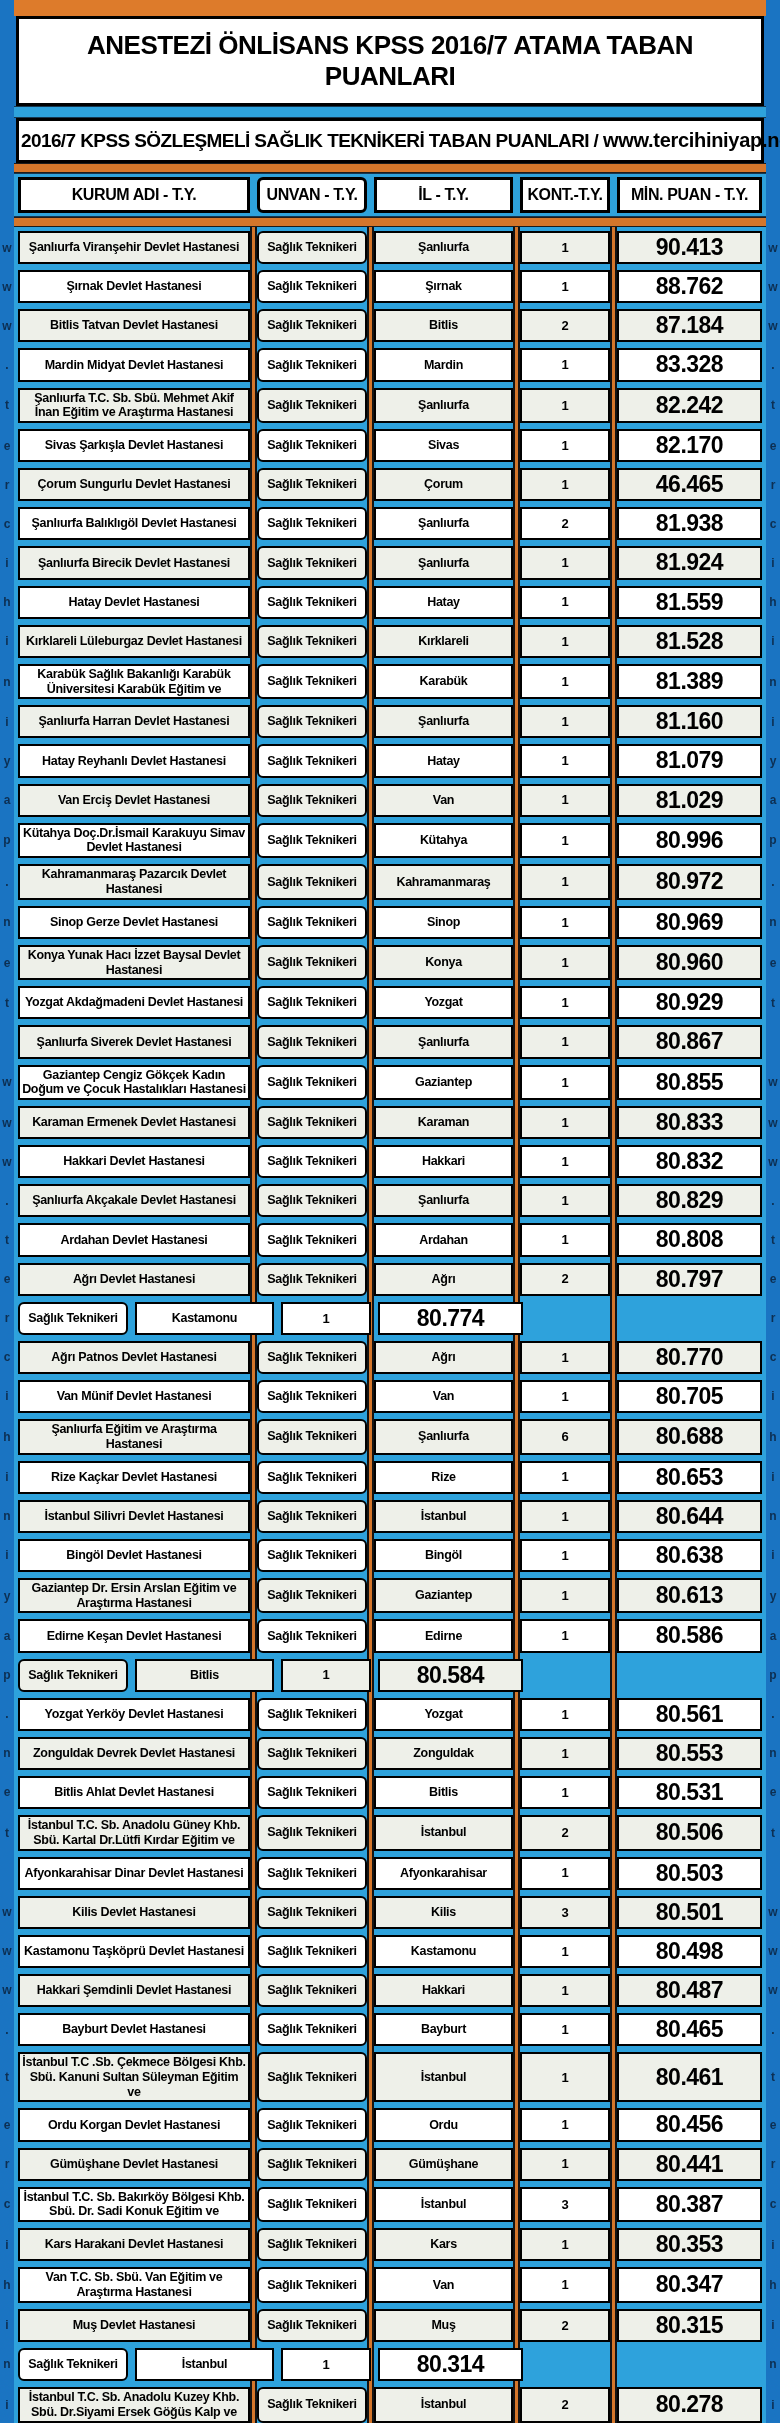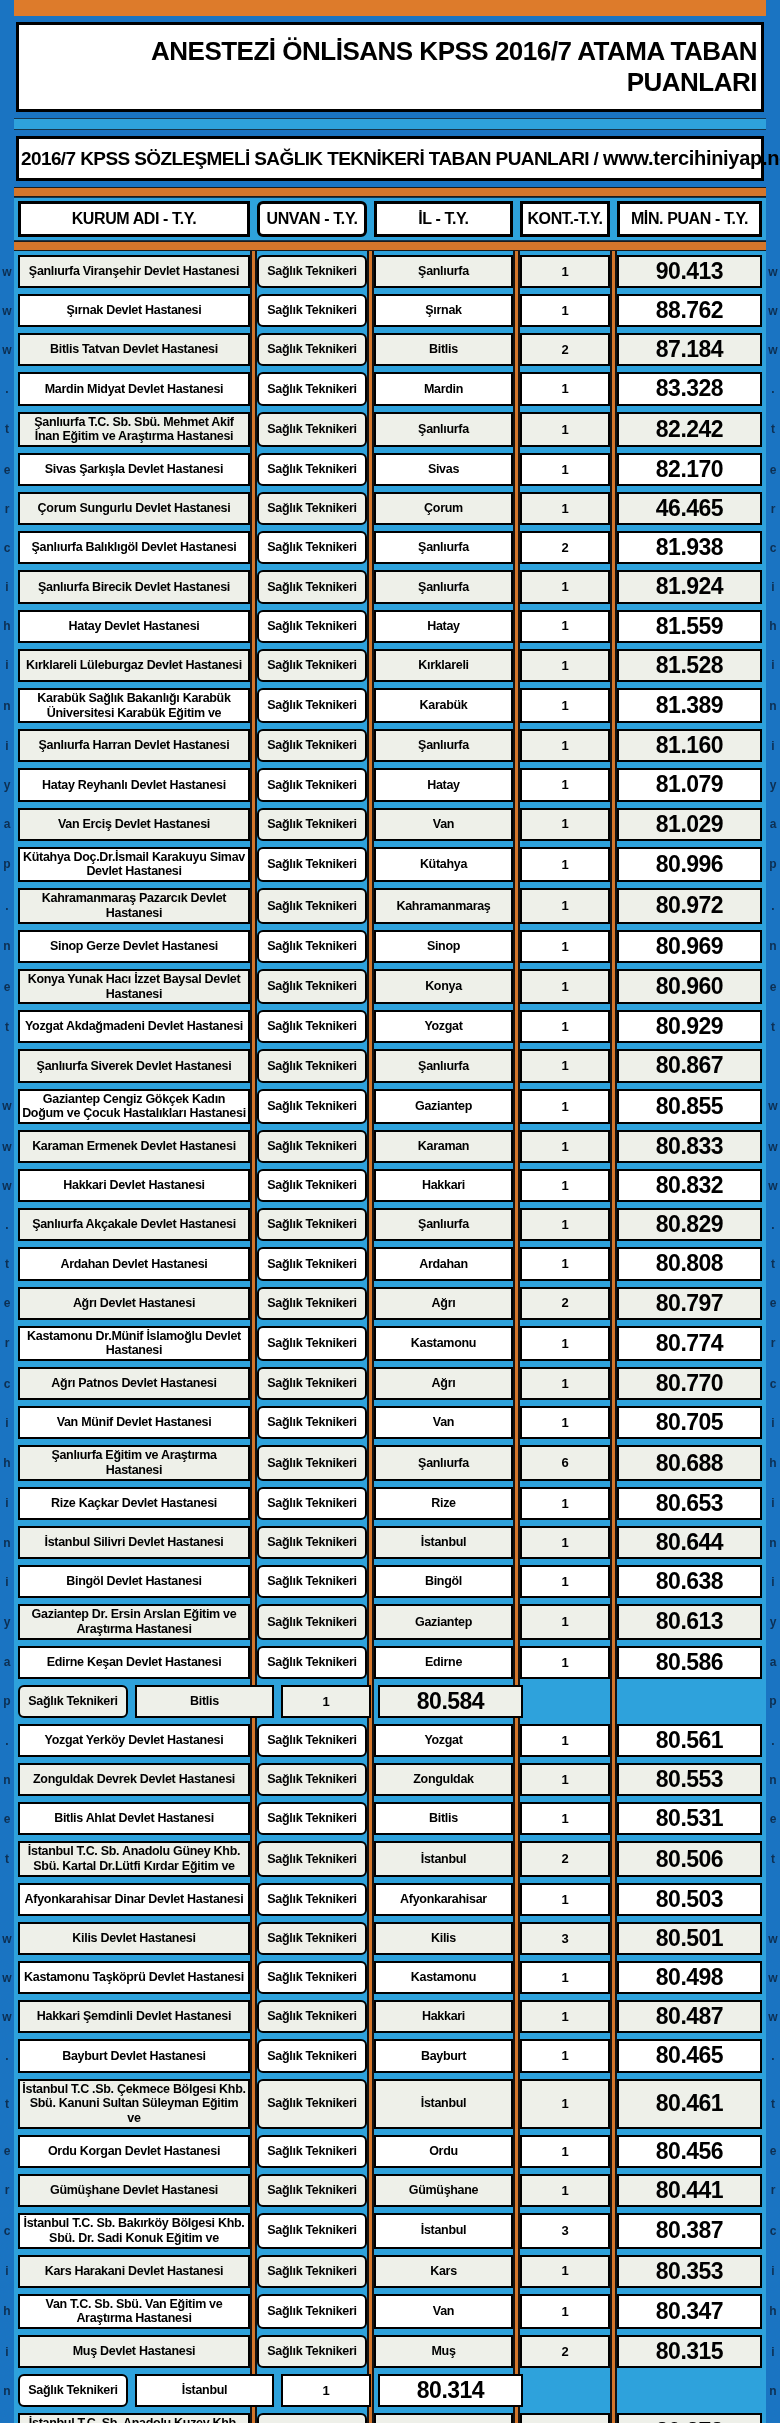--- a/index.html
+++ b/index.html
@@ -19,21 +19,21 @@
   .strip-lightblue {
     height: 12px; background: #2ea2dc;
     border-top: 1px solid #16374f; border-bottom: 1px solid #16374f;
   }
   .strip-orange {
     height: 10px; background: #d4762b;
     border-top: 1px solid #1c1c1c; border-bottom: 1px solid #1c1c1c;
   }
   .title-box {
     background: #ffffff; border: 3px solid #000;
-    margin: 6px 2px; text-align: right;
+    margin: 0 2px; text-align: center;
   }
   .title-box.t1 { padding: 11px 4px; font-size: 26px; font-weight: bold; letter-spacing: -0.5px; }
   .title-box.t2 { padding: 8px 2px; font-size: 19px; font-weight: bold; white-space: nowrap; letter-spacing: -0.6px; }
   .title-box.t2 .site { font-size: 20px; letter-spacing: -0.3px; }
 
   .header-row, .row { display: flex; gap: 7px; }
   .header-row {
     background: #2ea2dc; padding: 3px 4px;
     border-top: 1px solid #16374f; border-bottom: 1px solid #16374f;
   }
@@ -350,21 +350,20 @@
         <span class="side-letter l">e</span>
         <div class="cell c1">Ağrı Devlet Hastanesi</div>
         <div class="cell c2">Sağlık Teknikeri</div>
         <div class="cell c3">Ağrı</div>
         <div class="cell c4 kont">2</div>
         <div class="cell c5 score">80.797</div>
         <span class="side-letter r">e</span>
       </div>
       <div class="row">
         <span class="side-letter l">r</span>
-        <div class="cell c1">Kastamonu Dr.Münif İslamoğlu Devlet Hastanesi</div>
         <div class="cell c2">Sağlık Teknikeri</div>
         <div class="cell c3">Kastamonu</div>
         <div class="cell c4 kont">1</div>
         <div class="cell c5 score">80.774</div>
         <span class="side-letter r">r</span>
       </div>
       <div class="row alt">
         <span class="side-letter l">c</span>
         <div class="cell c1">Ağrı Patnos Devlet Hastanesi</div>
         <div class="cell c2">Sağlık Teknikeri</div>

